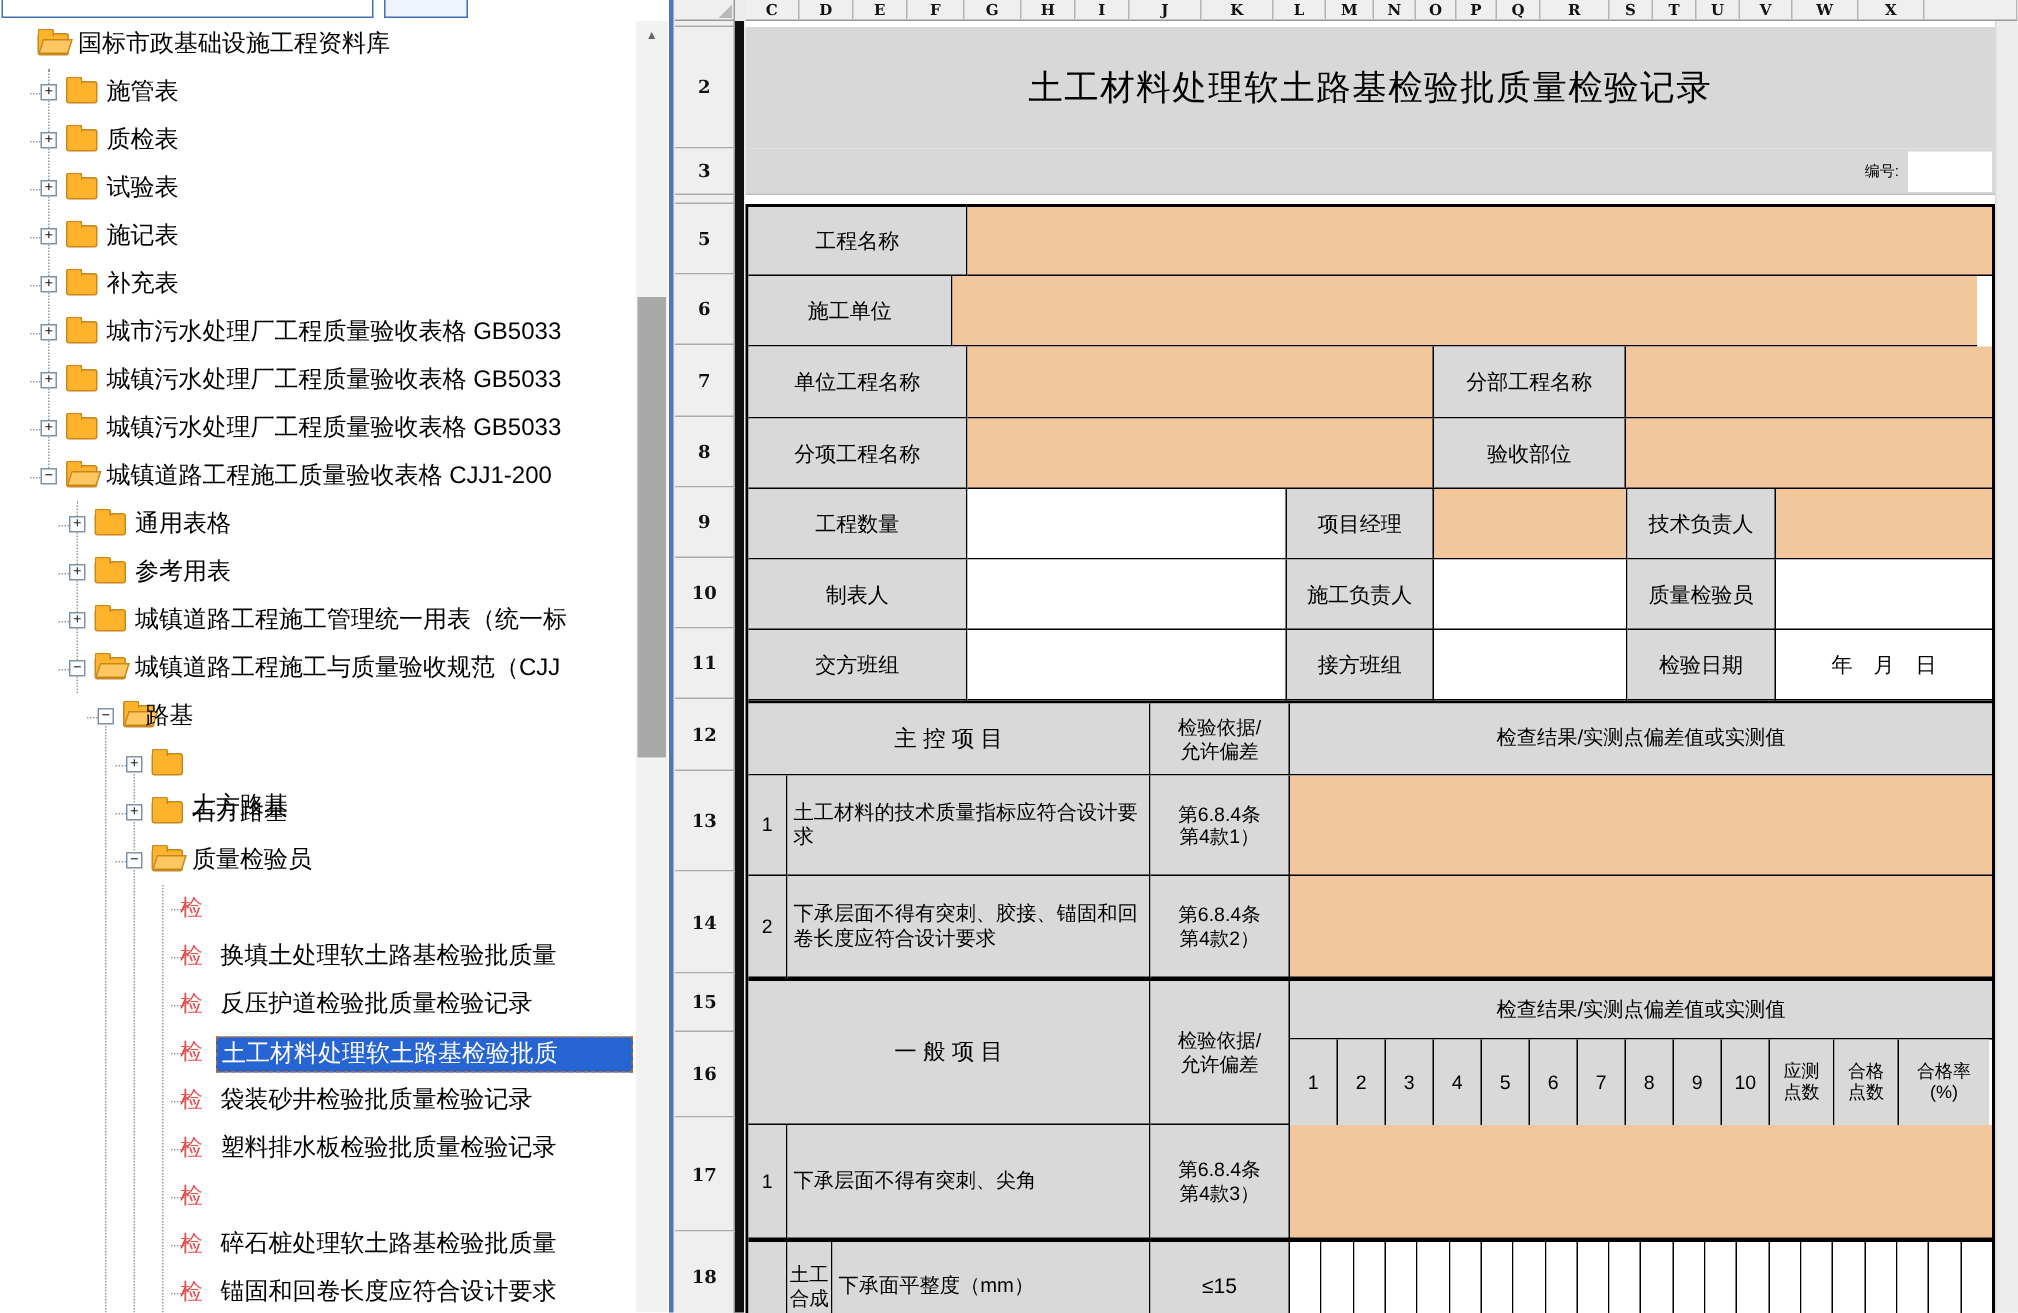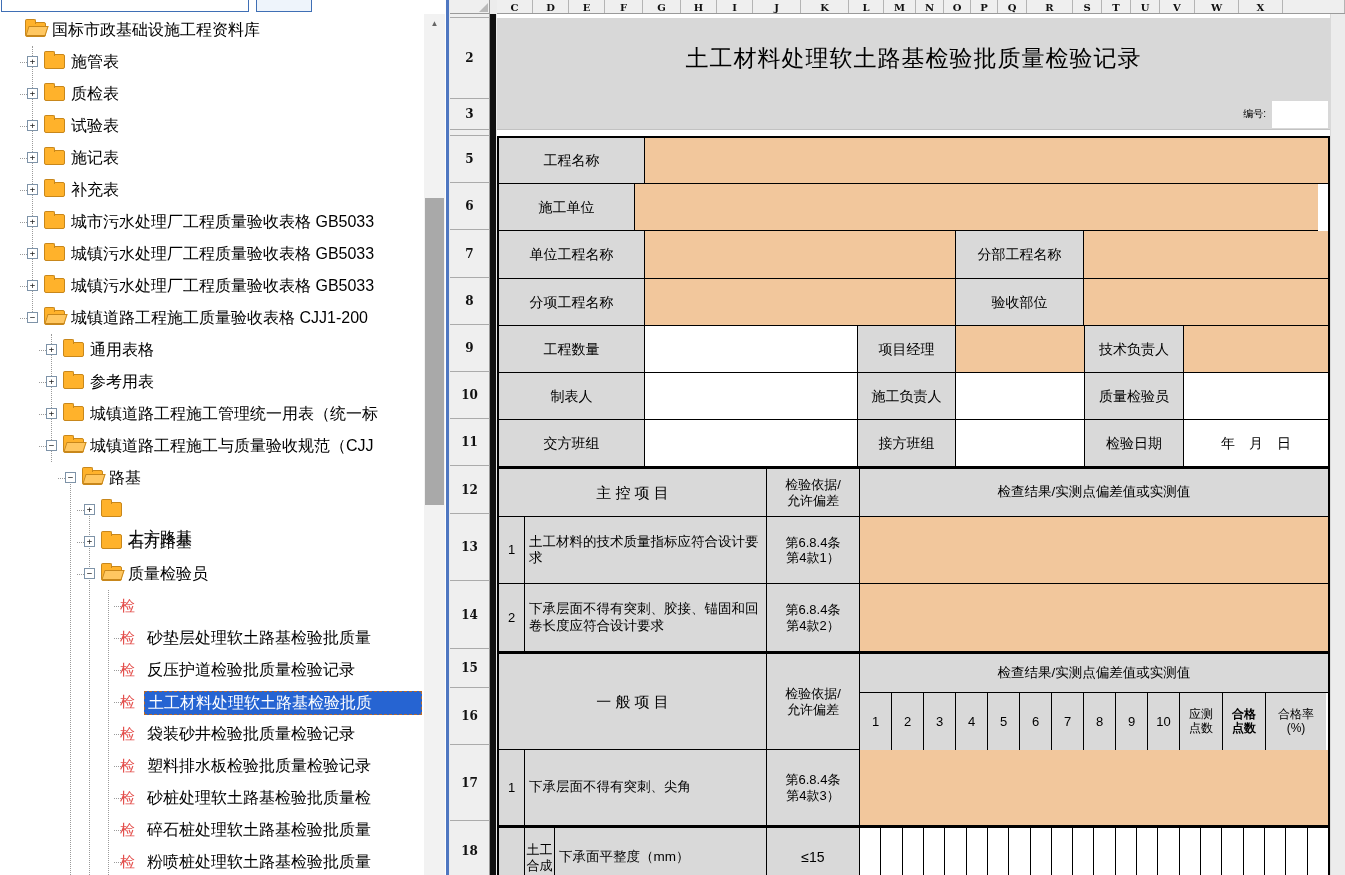--- a/index.html
+++ b/index.html
@@ -167,21 +167,21 @@
       <div class="tree-row" style="top: 430px;">
         <div class="stub" style="left: 39px; width: 7px;"></div>
         <div class="tbox" style="left: 46px;">−</div>
         <div class="folder open" style="left: 63px;"></div>
         <span class="tlabel" style="left: 87px;">城镇道路工程施工与质量验收规范（CJJ</span>
       </div>
       <div class="tree-row" style="top: 462px;">
         <div class="stub" style="left: 58px; width: 7px;"></div>
         <div class="tbox" style="left: 65px;">−</div>
         <div class="folder open" style="left: 82px;"></div>
-        <span class="tlabel" style="left: 106px;">路基</span>
+        <span class="tlabel" style="left: 94px;">路基</span>
       </div>
       <div class="tree-row" style="top: 494px;">
         <div class="stub" style="left: 77px; width: 7px;"></div>
         <div class="tbox" style="left: 84px;">+</div>
         <div class="folder" style="left: 101px;"></div>
         <span class="tlabel" style="left: 125px; margin-top: 28px;">土方路基</span>
       </div>
       <div class="tree-row" style="top: 526px;">
         <div class="stub" style="left: 77px; width: 7px;"></div>
         <div class="tbox" style="left: 84px;">+</div>
@@ -194,21 +194,21 @@
         <div class="folder open" style="left: 101px;"></div>
         <span class="tlabel" style="left: 125px;">质量检验员</span>
       </div>
       <div class="tree-row" style="top: 590px;">
         <div class="stub" style="left: 114px; width: 9px;"></div>
         <span class="leafchk" style="left: 120px;">检</span>
       </div>
       <div class="tree-row" style="top: 622px;">
         <div class="stub" style="left: 114px; width: 9px;"></div>
         <span class="leafchk" style="left: 120px;">检</span>
-        <span class="tlabel" style="left: 144px;">砂垫层处理软土路基检验批质量</span>
+        <span class="tlabel" style="left: 144px;">换填土处理软土路基检验批质量</span>
       </div>
       <div class="tree-row" style="top: 654px;">
         <div class="stub" style="left: 114px; width: 9px;"></div>
         <span class="leafchk" style="left: 120px;">检</span>
         <span class="tlabel" style="left: 144px;">反压护道检验批质量检验记录</span>
       </div>
       <div class="tree-row sel" style="top: 686px;">
         <div class="stub" style="left: 114px; width: 9px;"></div>
         <span class="leafchk" style="left: 120px;">检</span>
         <span class="tlabel" style="left: 144px;">土工材料处理软土路基检验批质</span>
@@ -219,31 +219,30 @@
         <span class="tlabel" style="left: 144px;">袋装砂井检验批质量检验记录</span>
       </div>
       <div class="tree-row" style="top: 750px;">
         <div class="stub" style="left: 114px; width: 9px;"></div>
         <span class="leafchk" style="left: 120px;">检</span>
         <span class="tlabel" style="left: 144px;">塑料排水板检验批质量检验记录</span>
       </div>
       <div class="tree-row" style="top: 782px;">
         <div class="stub" style="left: 114px; width: 9px;"></div>
         <span class="leafchk" style="left: 120px;">检</span>
-        <span class="tlabel" style="left: 144px;">砂桩处理软土路基检验批质量检</span>
       </div>
       <div class="tree-row" style="top: 814px;">
         <div class="stub" style="left: 114px; width: 9px;"></div>
         <span class="leafchk" style="left: 120px;">检</span>
         <span class="tlabel" style="left: 144px;">碎石桩处理软土路基检验批质量</span>
       </div>
       <div class="tree-row" style="top: 846px;">
         <div class="stub" style="left: 114px; width: 9px;"></div>
         <span class="leafchk" style="left: 120px;">检</span>
-        <span class="tlabel" style="left: 144px;">粉喷桩处理软土路基检验批质量</span>
+        <span class="tlabel" style="left: 144px;">锚固和回卷长度应符合设计要求</span>
       </div>
     </div>
   <div id="tree-scroll">
     <div id="tree-scroll-up">▲</div>
     <div id="tree-thumb"></div>
   </div>
 </div>
 
 <div id="sheet-panel">
   <div id="win-border"></div>
@@ -408,21 +407,21 @@
               <div class="ptc" style="width: 32px;">5</div>
               <div class="ptc" style="width: 32px;">6</div>
               <div class="ptc" style="width: 32px;">7</div>
               <div class="ptc" style="width: 32px;">8</div>
               <div class="ptc" style="width: 32px;">9</div>
               <div class="ptc" style="width: 32px;">10</div>
               <div class="ptc" style="width: 43px; font-size: 12px; line-height: 1.15;">
                 <span>应测</span>
                 <span>点数</span>
               </div>
-              <div class="ptc" style="width: 43px; font-size: 12px; line-height: 1.15; font-weight: bold;">
+              <div class="ptc" style="width: 43px; font-size: 12px; line-height: 1.15;">
                 <span>合格</span>
                 <span>点数</span>
               </div>
               <div class="ptc lastp" style="width: 60px; font-size: 12px; line-height: 1.15;">
                 <span>合格率</span>
                 <span>(%)</span>
               </div>
             </div>
         </div>
       </div>

